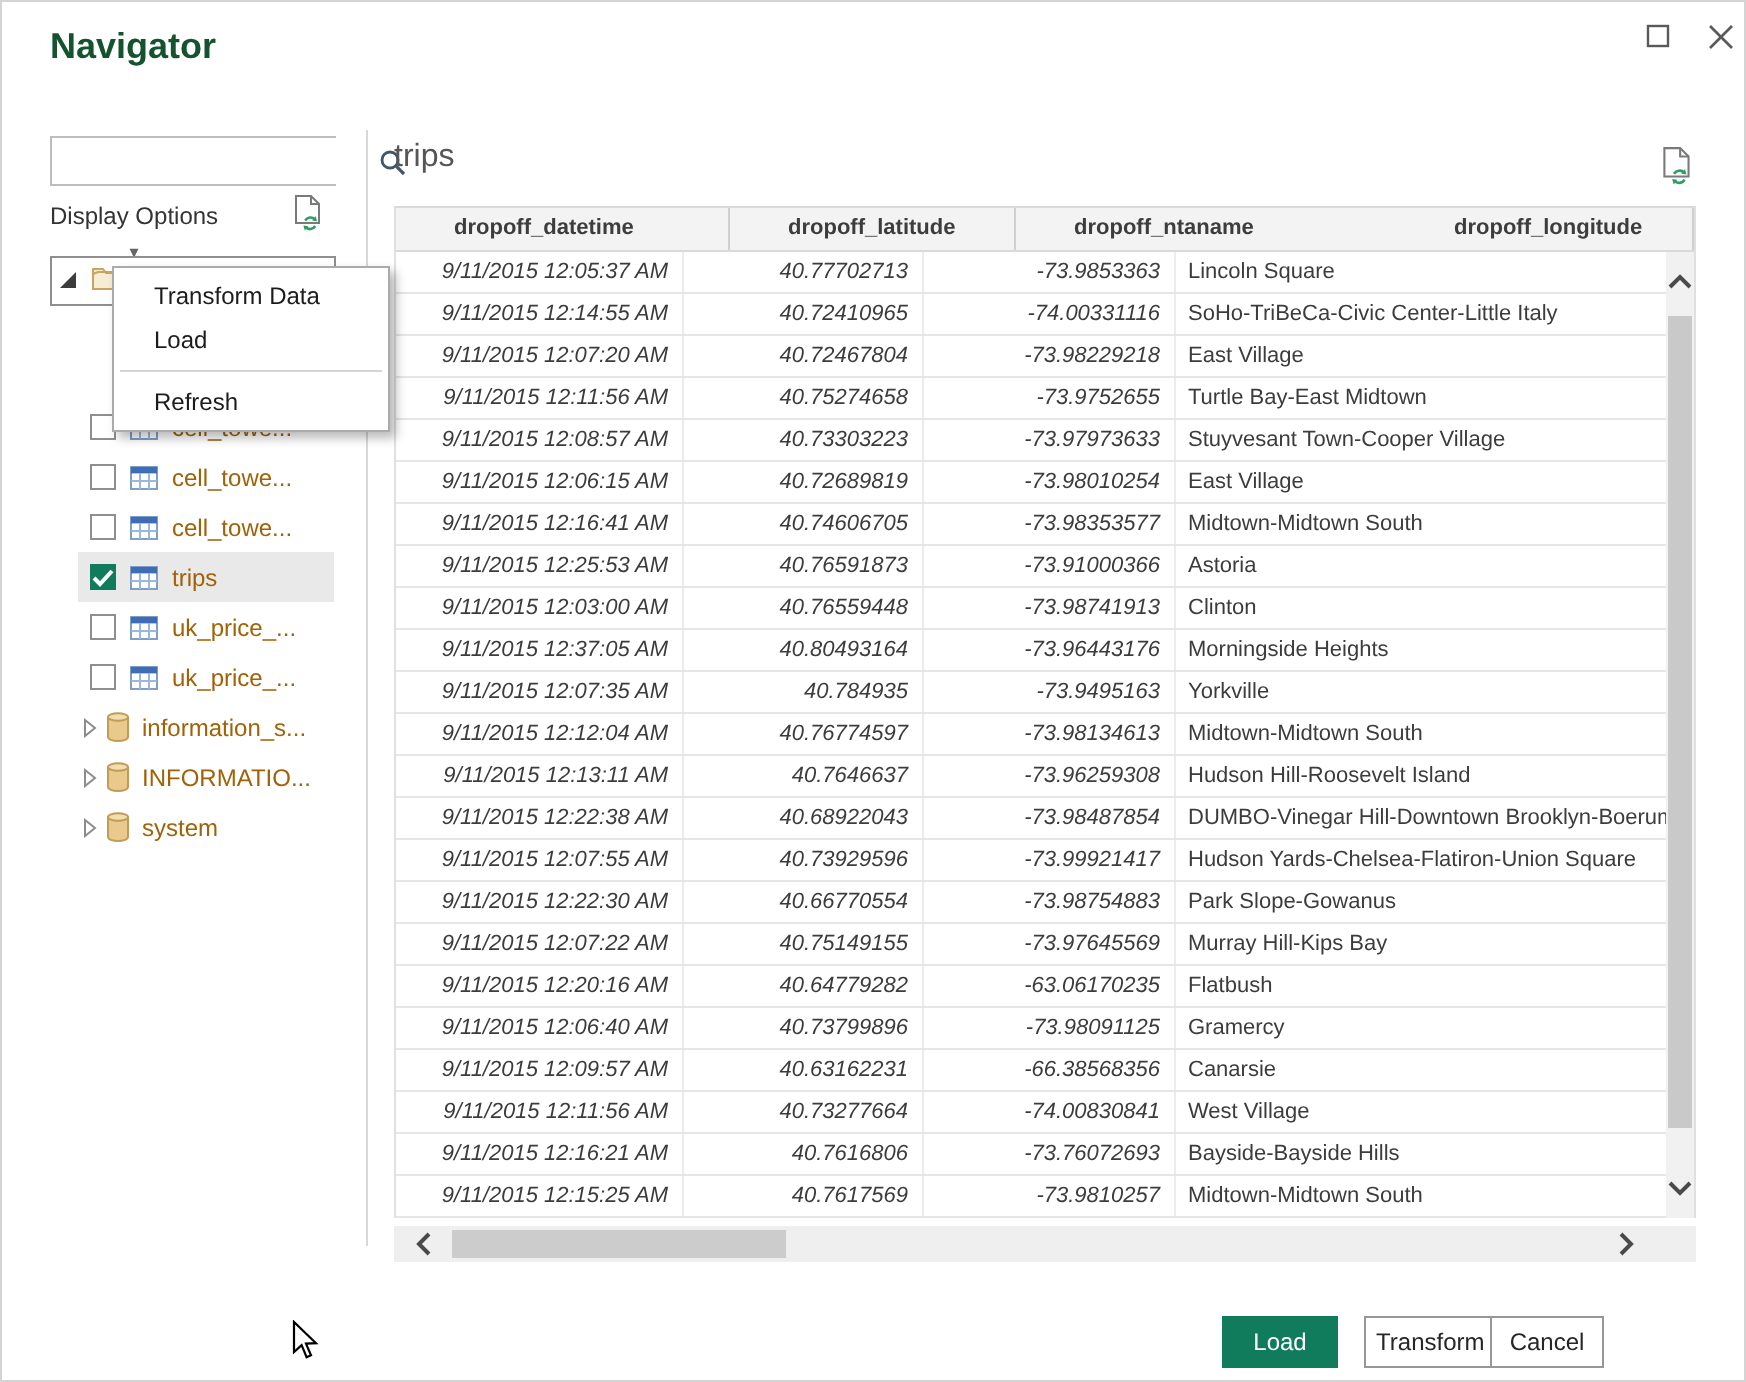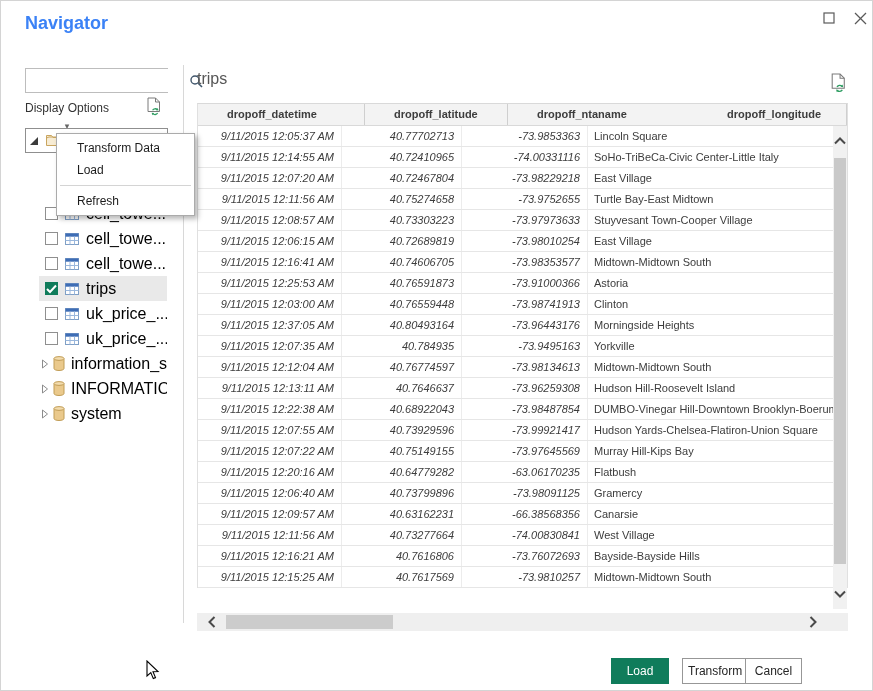--- a/index.html
+++ b/index.html
@@ -1,19 +1,19 @@
 <!DOCTYPE html>
 <html><head>
 <meta charset="utf-8">
 <style>
   * { margin:0; padding:0; box-sizing:border-box; }
   html,body { width:873px; height:691px; background:#fff; font-family:"Liberation Sans",sans-serif; }
   .window { position:relative; width:873px; height:691px; background:#fff; border:1px solid #d4d4d4; overflow:hidden; }
 
-  .page-title { position:absolute; left:24px; top:12px; font-size:18px; font-weight:700; color:#3b82f6; }
+  .page-title { position:absolute; left:24px; top:12px; font-size:18px; font-weight:700; color:#14532d; }
 
   .win-btn { position:absolute; top:7px; width:20px; height:20px; display:flex; align-items:center; justify-content:center; cursor:default; }
   .win-max { left:818px; }
   .win-close { left:849px; }
 
   
   .search-box { position:absolute; left:24px; top:67px; width:143px; height:25px; border:1px solid #bdbdbd; background:#fff; display:flex; align-items:center; }
   .search-box input { flex:1; border:none; outline:none; height:100%; padding:0 4px; font-size:12px; font-family:inherit; }
   .search-icon { width:18px; display:flex; align-items:center; justify-content:center; }
 
@@ -21,21 +21,21 @@
   .caret { font-size:9px; color:#666; }
   .do-refresh { position:absolute; left:145px; top:96px; }
 
   .tree-root { position:absolute; left:24px; top:127px; width:143px; height:25px; border:1px solid #8f8f8f; background:#fff; display:flex; align-items:center; }
   .tree-root .tri { margin-left:4px; }
   .tree-root .folder { margin-left:7px; }
 
   .divider { position:absolute; left:182px; top:64px; width:1px; height:558px; background:#d8d8d8; }
 
   .tree-list { position:absolute; left:38px; top:200px; width:128px; }
-  .tree-item { height:25px; display:flex; align-items:center; font-size:16px; color:#000000; cursor:default; }
+  .tree-item { height:25px; display:flex; align-items:center; font-size:12px; color:#a16207; cursor:default; }
   .tree-item.selected { background:#e9e9e9; }
   .tree-item .cb { width:13px; height:13px; border:1px solid #8f8f8f; background:#fff; margin-left:6px; flex:none; display:flex; align-items:center; justify-content:center; }
   .tree-item .cb.checked { background:#107C5B; border-color:#107C5B; }
   .tree-item .ticon { margin-left:7px; flex:none; display:flex; }
   .tree-item .lbl { margin-left:7px; white-space:nowrap; overflow:hidden; }
   .tree-item .arrow { margin-left:2px; flex:none; display:flex; }
   .tree-item .dbicon { margin-left:4px; flex:none; display:flex; }
   .tree-item .dblbl { margin-left:6px; white-space:nowrap; overflow:hidden; }
 
   
@@ -378,20 +378,26 @@
           <div class="td c2 num">-73.98487854</div>
           <div class="td c3 txt">DUMBO-Vinegar Hill-Downtown Brooklyn-Boerum</div>
         </div>
         <div class="trow">
           <div class="td c0 num">9/11/2015 12:07:55 AM</div>
           <div class="td c1 num">40.73929596</div>
           <div class="td c2 num">-73.99921417</div>
           <div class="td c3 txt">Hudson Yards-Chelsea-Flatiron-Union Square</div>
         </div>
         <div class="trow">
+          <div class="td c0 num">9/11/2015 12:22:30 AM</div>
+          <div class="td c1 num">40.66770554</div>
+          <div class="td c2 num">-73.98754883</div>
+          <div class="td c3 txt">Park Slope-Gowanus</div>
+        </div>
+        <div class="trow">
           <div class="td c0 num">9/11/2015 12:07:22 AM</div>
           <div class="td c1 num">40.75149155</div>
           <div class="td c2 num">-73.97645569</div>
           <div class="td c3 txt">Murray Hill-Kips Bay</div>
         </div>
         <div class="trow">
           <div class="td c0 num">9/11/2015 12:20:16 AM</div>
           <div class="td c1 num">40.64779282</div>
           <div class="td c2 num">-63.06170235</div>
           <div class="td c3 txt">Flatbush</div>

